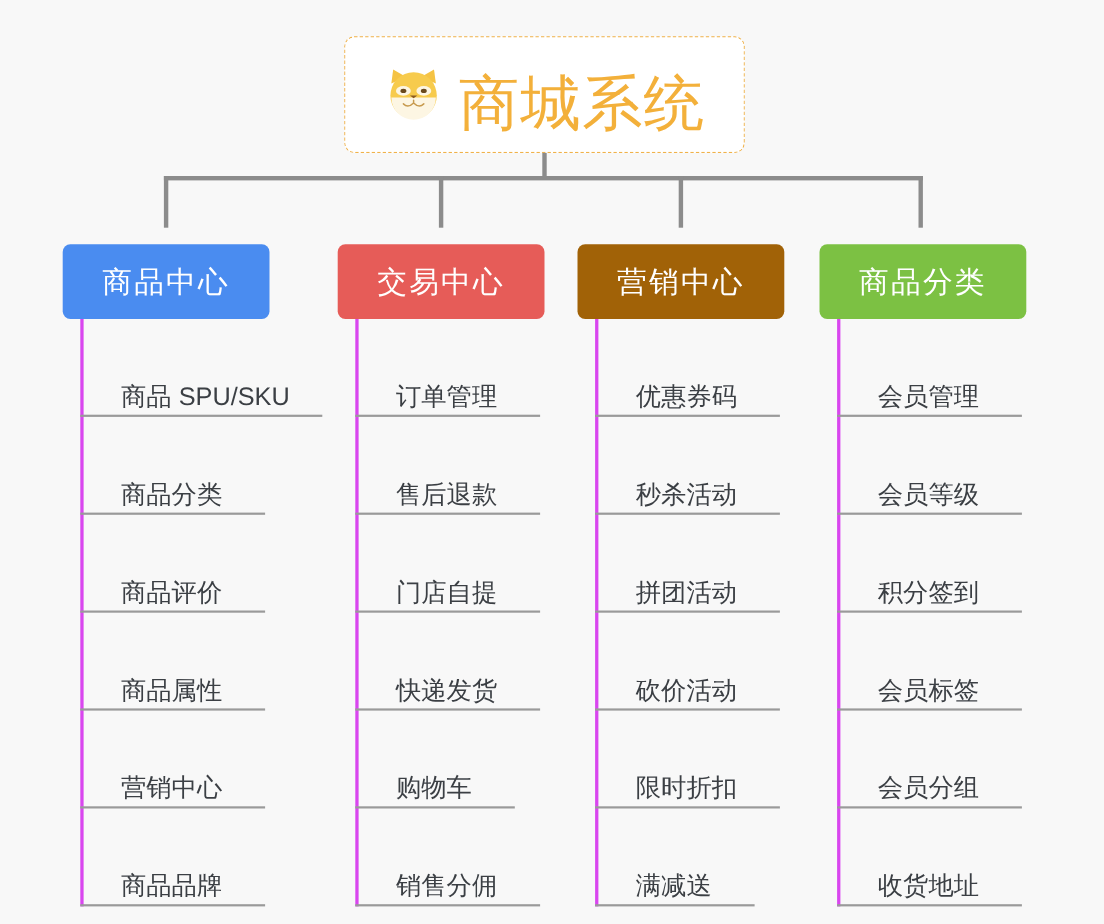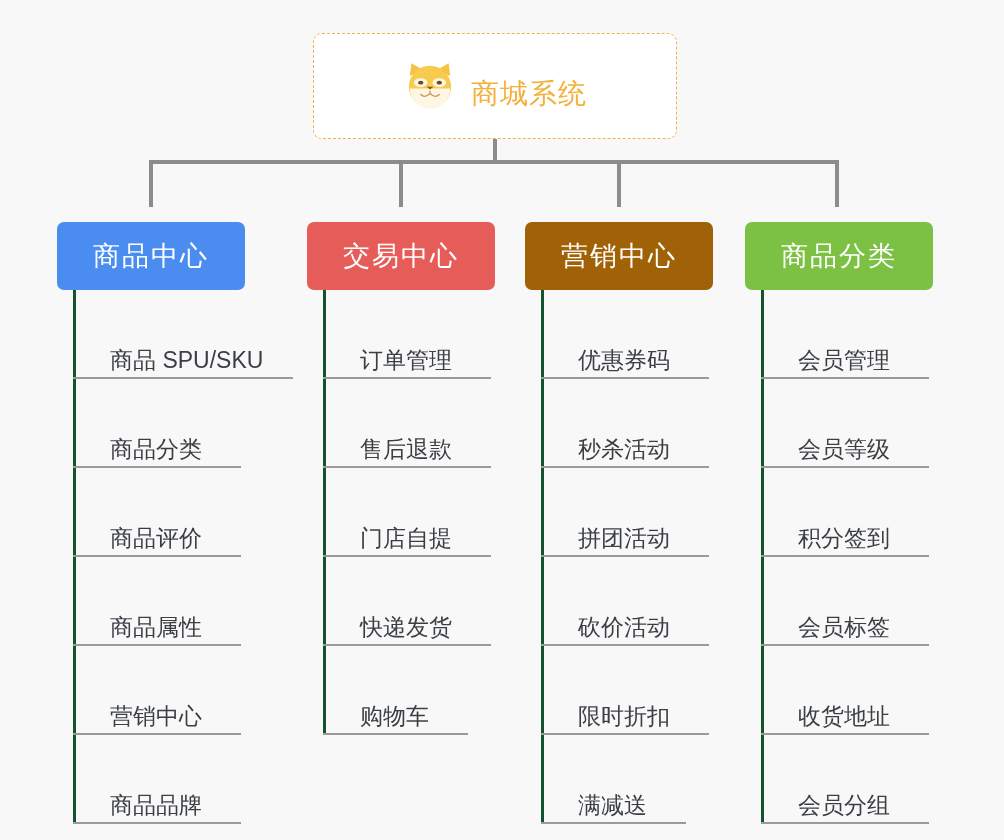--- a/index.html
+++ b/index.html
@@ -36,21 +36,21 @@
     justify-content: center;
     gap: 14px;
   }
   .root-icon {
     width: 54px;
     height: 54px;
     flex: 0 0 auto;
     display: block;
   }
   .root-title {
-    font-size: 28px;
+    font-size: 55px;
     line-height: 1;
     color: #f3b03a;
     letter-spacing: 1px;
     white-space: nowrap;
     margin-top: 16px;
   }
 
   
   .conn {
     position: absolute;
@@ -76,21 +76,21 @@
     color: #ffffff;
     font-size: 27px;
     letter-spacing: 2px;
     box-sizing: border-box;
     user-select: none;
   }
 
   .col-body {
     position: relative;
     margin-left: 16px;
-    border-left: 3px solid #14532d;
+    border-left: 3px solid #d946ef;
     padding-top: 0;
   }
   .leaf {
     position: relative;
     height: 89px;
     box-sizing: border-box;
     display: flex;
     align-items: flex-end;
   }
   .leaf-label {
@@ -196,20 +196,24 @@
         <div class="leaf-rule" style="width:168px;"></div>
       </div>
       <div class="leaf">
         <span class="leaf-label">快递发货</span>
         <div class="leaf-rule" style="width:168px;"></div>
       </div>
       <div class="leaf">
         <span class="leaf-label">购物车</span>
         <div class="leaf-rule" style="width:145px;"></div>
       </div>
+      <div class="leaf">
+        <span class="leaf-label">销售分佣</span>
+        <div class="leaf-rule" style="width:168px;"></div>
+      </div>
     </div>
   </div>
 
   <div class="column" style="left:525px;">
     <div class="col-head" style="background:#a16207;">
       <span>营销中心</span>
     </div>
     <div class="col-body">
       <div class="leaf">
         <span class="leaf-label">优惠券码</span>
@@ -253,23 +257,23 @@
       </div>
       <div class="leaf">
         <span class="leaf-label">积分签到</span>
         <div class="leaf-rule" style="width:168px;"></div>
       </div>
       <div class="leaf">
         <span class="leaf-label">会员标签</span>
         <div class="leaf-rule" style="width:168px;"></div>
       </div>
       <div class="leaf">
+        <span class="leaf-label">会员分组</span>
+        <div class="leaf-rule" style="width:168px;"></div>
+      </div>
+      <div class="leaf">
         <span class="leaf-label">收货地址</span>
         <div class="leaf-rule" style="width:168px;"></div>
       </div>
-      <div class="leaf">
-        <span class="leaf-label">会员分组</span>
-        <div class="leaf-rule" style="width:168px;"></div>
-      </div>
     </div>
   </div>
 
 </div>
 
 </body></html>

